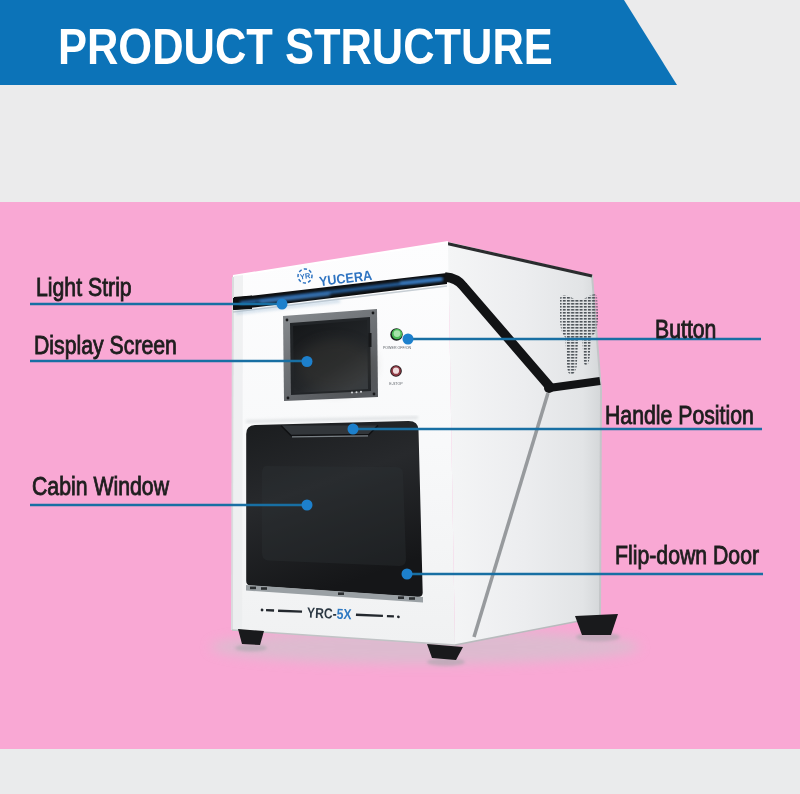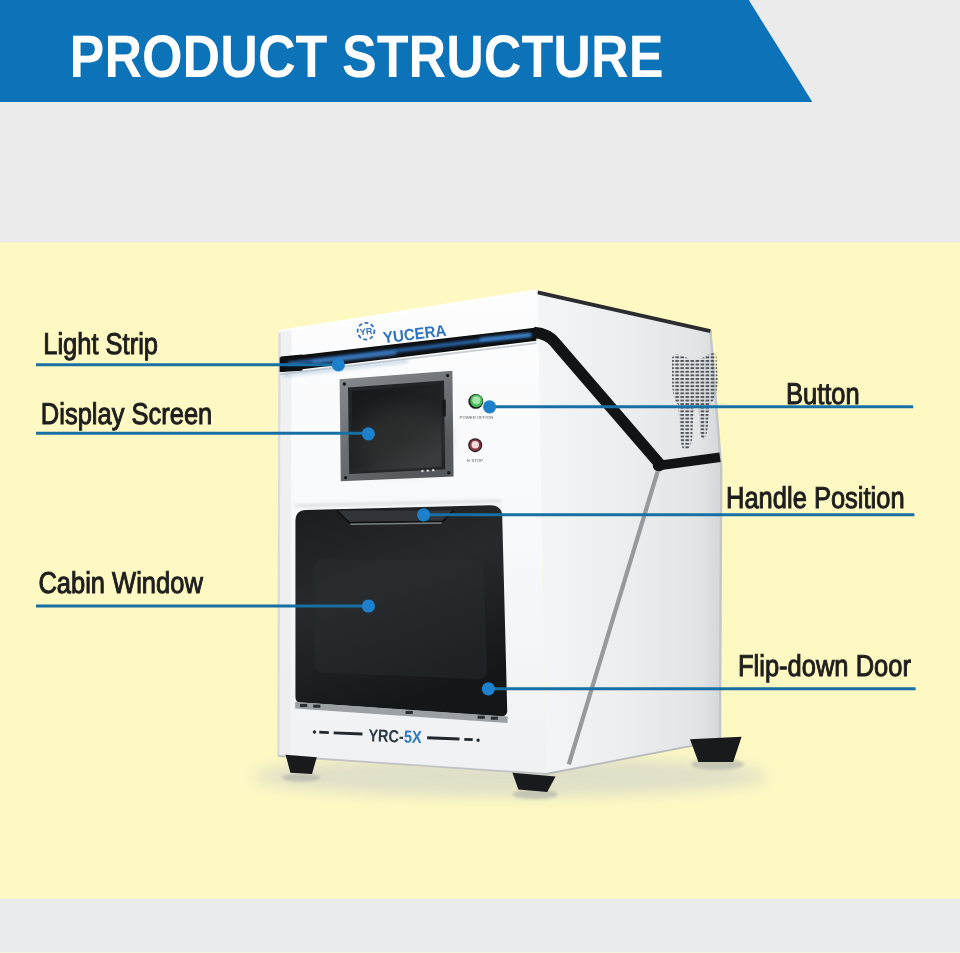--- a/index.html
+++ b/index.html
@@ -1,17 +1,17 @@
 <!DOCTYPE html>
 <html><head>
 <meta charset="utf-8">
 <style>
   html,body{margin:0;padding:0;}
   #page{position:relative;width:800px;height:794px;overflow:hidden;
-    background:#fef9c3;font-family:"Liberation Sans", sans-serif;}
+    background:#f9a8d4;font-family:"Liberation Sans", sans-serif;}
   #topband{position:absolute;left:0;top:0;width:800px;height:202px;background:#ebebec;}
   #botband{position:absolute;left:0;top:749px;width:800px;height:45px;background:#eaebec;}
   #banner{position:absolute;left:0;top:0;width:677px;height:85px;background:#0c73b8;
     -webkit-clip-path:polygon(0 0,624px 0,677px 85px,0 85px);
     clip-path:polygon(0 0,624px 0,677px 85px,0 85px);}
   #banner span{position:absolute;left:58px;top:18px;color:#fff;font-weight:bold;
     font-size:50px;letter-spacing:0px;white-space:nowrap;display:inline-block;
     transform:scaleX(0.869);transform-origin:left top;}
   .lbl{position:absolute;color:#1e1e1e;font-weight:normal;-webkit-text-stroke:0.85px #1e1e1e;font-size:25px;white-space:nowrap;
     transform:scaleX(0.85);transform-origin:left top;}

